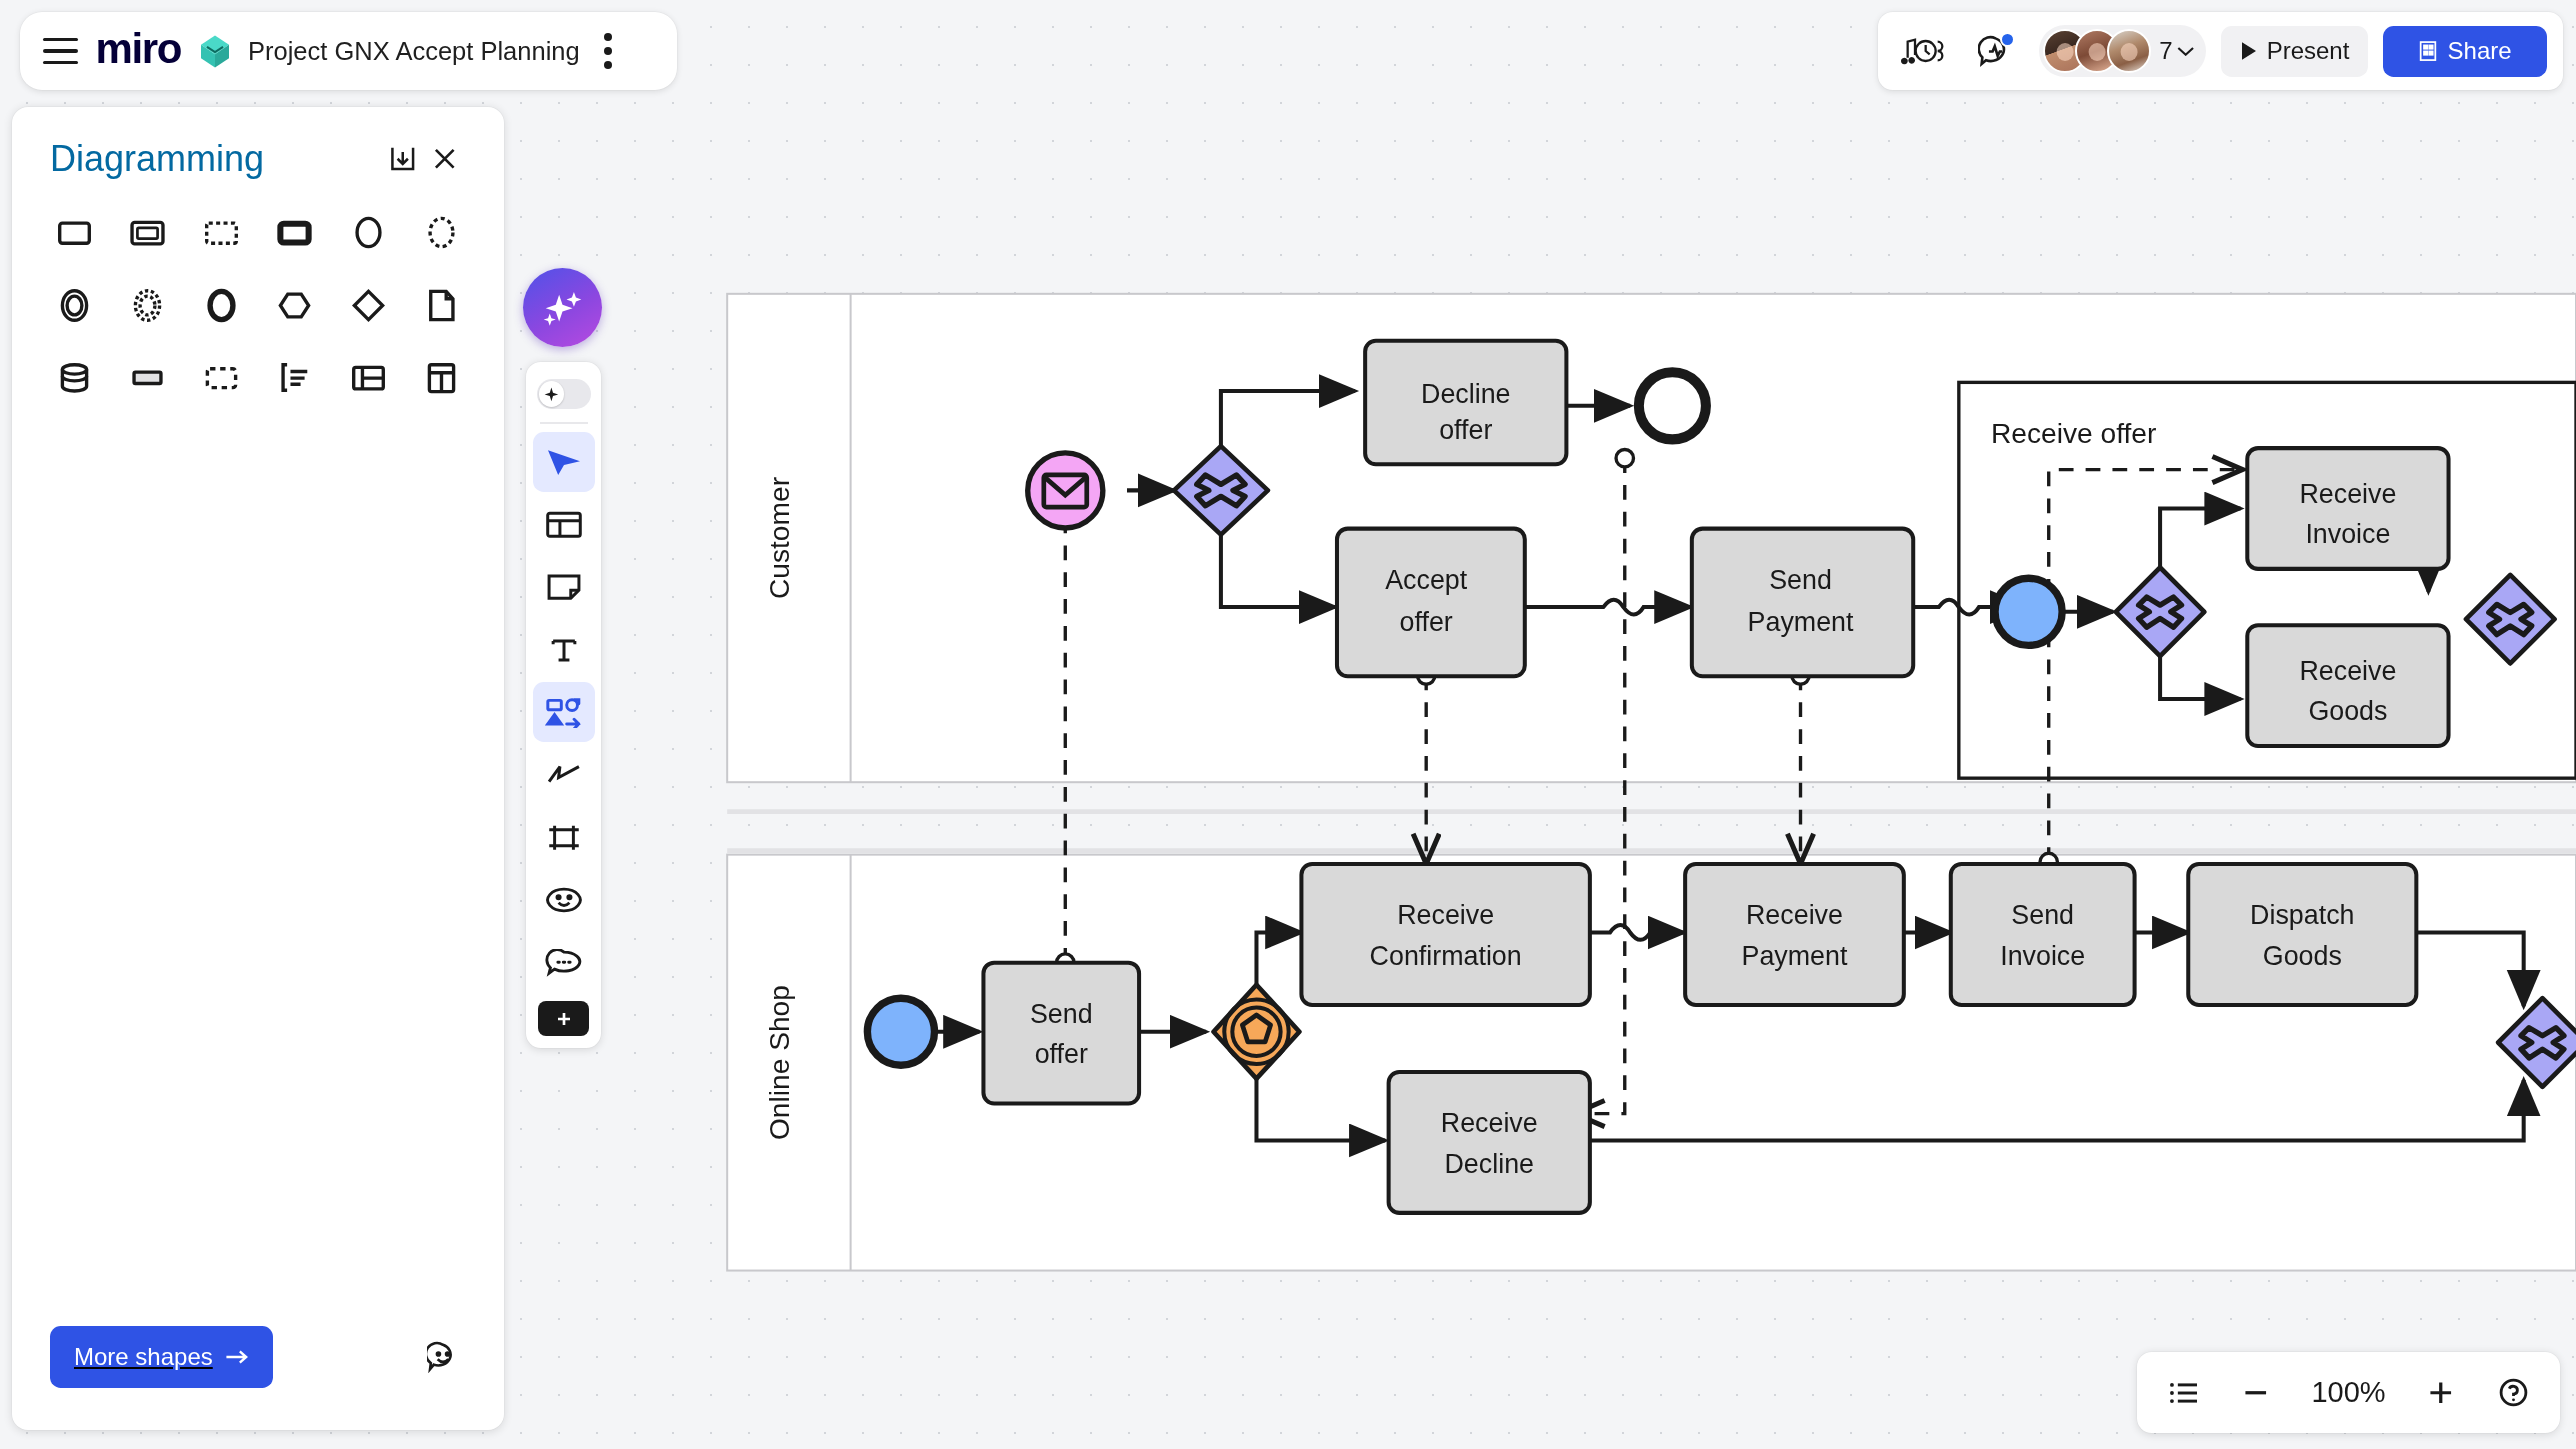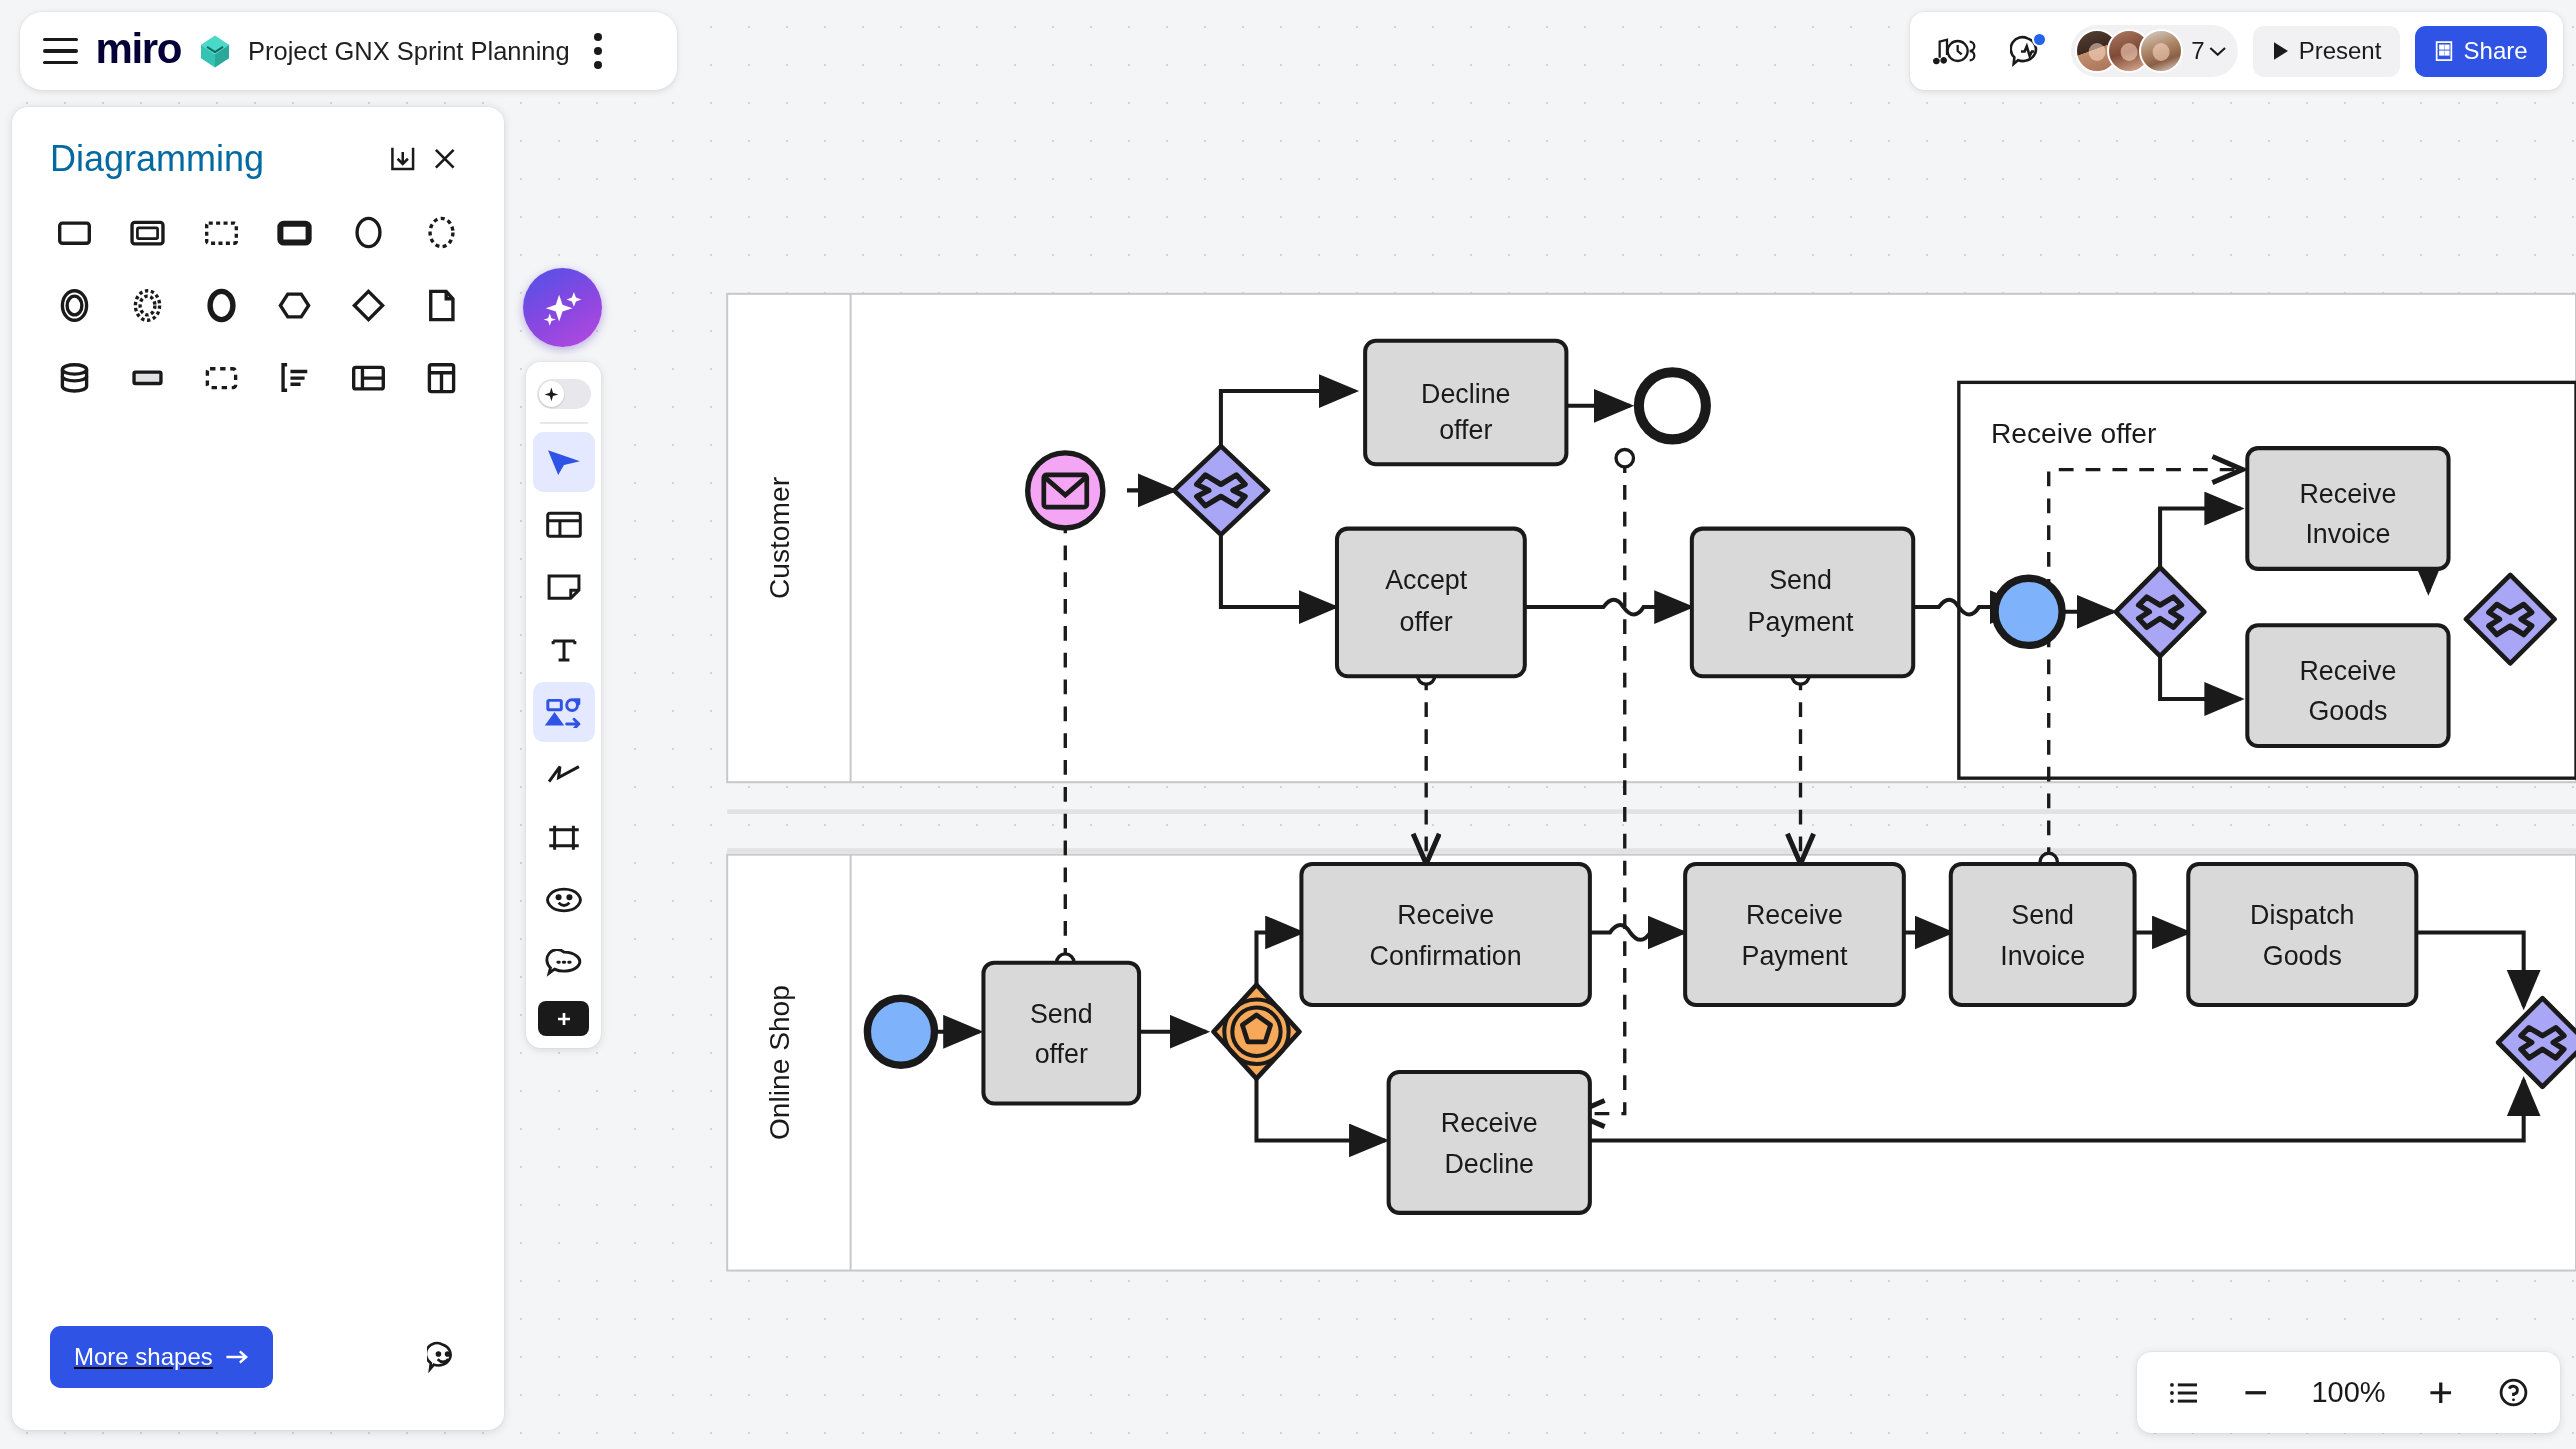--- a/index.html
+++ b/index.html
@@ -51,21 +51,21 @@
   .avatar { width:44px; height:44px; border-radius:50%; border:2.7px solid #fff; margin-left:-12px; overflow:hidden; position:relative;}
   .avatar:first-child{ margin-left:0; }
   .avatar.a1{ background:linear-gradient(160deg,#5a4233 0%,#3a2820 45%,#c08d6d 46%,#a9715a 100%); }
   .avatar.a2{ background:linear-gradient(160deg,#b07b64 0%,#7d4a36 50%,#e5b49a 100%); }
   .avatar.a3{ background:linear-gradient(160deg,#d9d4cc 0%,#b08a6c 40%,#8a5f45 70%,#e8ddd4 100%); }
   .avatar::after{ content:''; position:absolute; left:50%; top:52%; transform:translate(-50%,-50%); width:42%; height:45%; border-radius:50%; background:rgba(255,220,200,.55); }
   .count-num { font-size:24px; color:#1a1a1a; margin-left:4px;}
   .chev { width:17.4px; height:10.7px; }
   .btn-present { display:flex; align-items:center; gap:9.4px; background:#f1f1f3; border:none; border-radius:10.7px; padding:0 19px; height:51px; cursor:pointer; }
   .btn-present span { font-size:24px; color:#1a1a1a;}
-  .btn-share { display:flex; align-items:center; gap:9.4px; background:#2f53e5; border:none; border-radius:10.7px; padding:0 19px; height:51px; cursor:pointer;}
+  .btn-share { display:flex; align-items:center; gap:9.4px; background:#2f53e5; border:none; border-radius:10.7px; padding:0 35px; height:51px; cursor:pointer;}
   .btn-share span{ font-size:24px; color:#fff;}
 
   
   #panel {
     position:absolute; left:12px; top:107px; width:492px; height:1323px;
     background:#fff; border-radius:16px;
     box-shadow:0 1.3px 9.4px rgba(0,0,0,.12), 0 0 0 0.7px rgba(0,0,0,.03);
     z-index:35; display:flex; flex-direction:column;
   }
   .panel-head { display:flex; align-items:center; padding:31px 38px 0 38px; }
@@ -314,21 +314,21 @@
     </div>
   <div class="miro-logo">miro</div>
   <div class="board-icon">
     <svg viewBox="0 0 48 52" width="32" height="35">
       <path d="M24 2 L45 16 L24 30 L3 16 Z" fill="#4ad9c8"></path>
       <path d="M3 16 L24 30 L24 50 L3 36 Z" fill="#34c2b2"></path>
       <path d="M45 16 L24 30 L24 50 L45 36 Z" fill="#2aa99a"></path>
       <path d="M12 19 L24 27 L36 19" fill="none" stroke="#0e6b60" stroke-width="3"></path>
     </svg>
   </div>
-  <div class="board-title">Project GNX Sprint Planning</div>
+  <div class="board-title">Project GNX Accept Planning</div>
   <div class="dots-v">
       <i></i>
       <i></i>
       <i></i>
     </div>
 </div>
 
 <div id="topright">
   <div class="tr-icon">
     <svg viewBox="0 0 72 48" width="48" height="32" fill="none" stroke="#1a1a1a" stroke-width="3.4">

